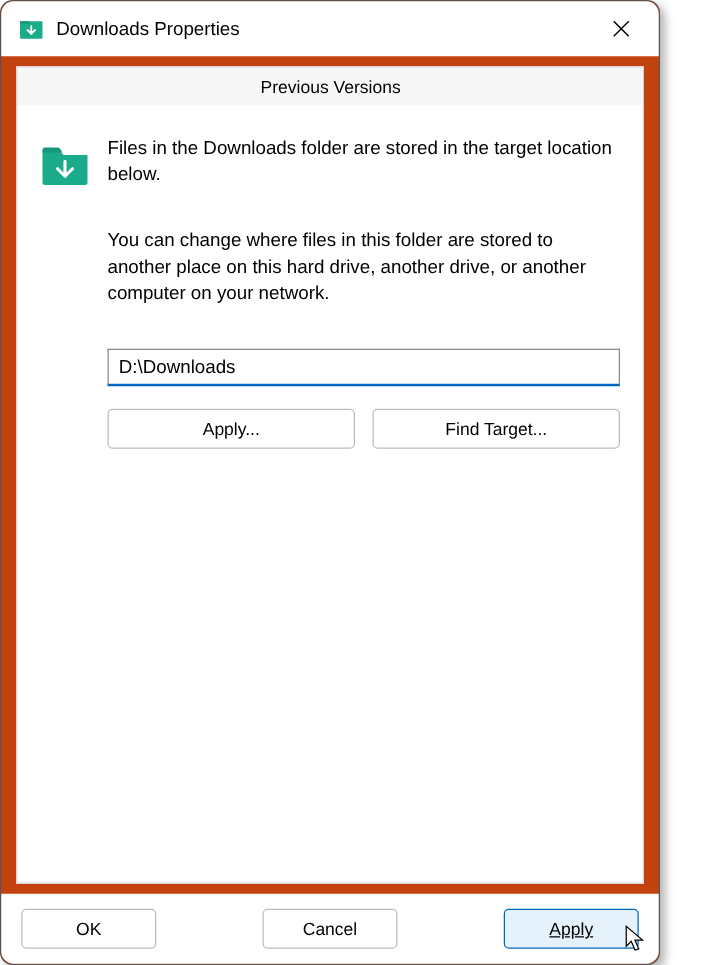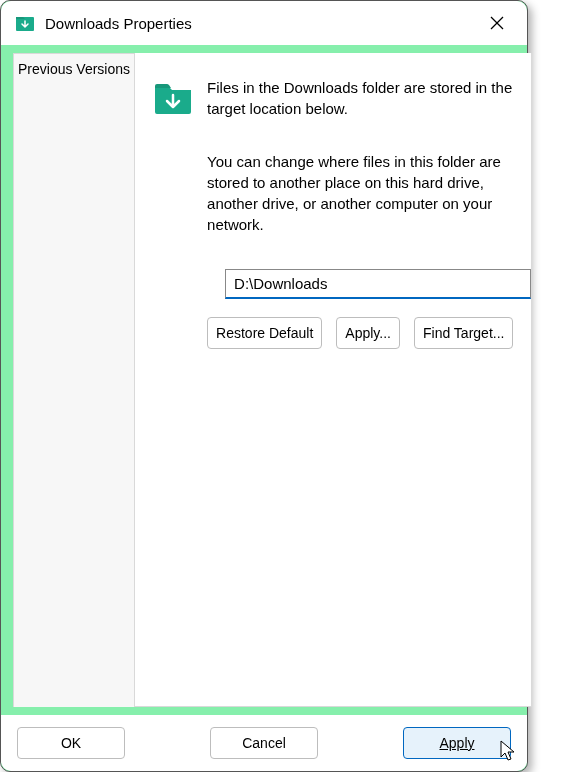--- a/index.html
+++ b/index.html
@@ -11,21 +11,21 @@
       font-family: 'Segoe UI', Tahoma, sans-serif;
       font-size: 14px;
       background: #ffffff;
       width: 572px;
       height: 772px;
       overflow: hidden;
     }
     .window {
       width: 528px;
       height: 772px;
-      background: #86efac;
+      background: #c2410c;
       border: 1px solid #555;
       border-radius: 10px;
       box-shadow: 4px 4px 8px rgba(0,0,0,0.3);
       display: flex;
       flex-direction: column;
       position: relative;
     }
     .titlebar {
       height: 44px;
       display: flex;
@@ -54,21 +54,21 @@
       cursor: pointer;
     }
     .close-btn svg {
       width: 14px;
       height: 14px;
     }
     .content {
       flex: 1;
       padding: 8px 12px;
       display: flex;
-      flex-direction: row;
+      flex-direction: column;
     }
     .tabs {
       display: flex;
       flex-wrap: wrap;
       border-bottom: none;
     }
     .tab-row {
       display: flex;
       width: 100%;
     }
@@ -103,21 +103,21 @@
     }
     .tab-panel {
       flex: 1;
       border: 1px solid #d9d9d9;
       border-top: none;
       padding: 24px 18px 18px 18px;
       background: #ffffff;
     }
     .info-row {
       display: flex;
-      align-items: center;
+      align-items: flex-end;
       gap: 14px;
       margin-bottom: 32px;
     }
     .folder-icon {
       width: 40px;
       height: 36px;
       flex-shrink: 0;
     }
     .info-text {
       font-size: 15px;
@@ -126,21 +126,21 @@
     }
     .desc-text {
       font-size: 15px;
       color: #000;
       line-height: 1.4;
       margin-left: 54px;
       margin-bottom: 34px;
     }
     .path-input {
       width: calc(100% - 54px);
-      margin-left: 72px;
+      margin-left: 54px;
       height: 30px;
       border: 1px solid #888;
       border-bottom: 2px solid #0067c0;
       padding: 0 8px;
       font-size: 15px;
       font-family: inherit;
       outline: none;
       margin-bottom: 18px;
     }
     .button-row {
@@ -228,21 +228,20 @@
           </svg>
         </span>
         <div class="info-text">Files in the Downloads folder are stored in the target location below.</div>
       </div>
 
       <div class="desc-text">You can change where files in this folder are stored to another place on this hard drive, another drive, or another computer on your network.</div>
 
       <input type="text" class="path-input" value="D:\Downloads" style="">
 
       <div class="button-row">
-        <button class="btn">Restore Default</button>
         <button class="btn">Apply...</button>
         <button class="btn">Find Target...</button>
       </div>
     </div>
   </div>
 
   <div class="footer">
     <button class="btn">OK</button>
     <button class="btn">Cancel</button>
     <button class="btn highlighted">Apply</button>

